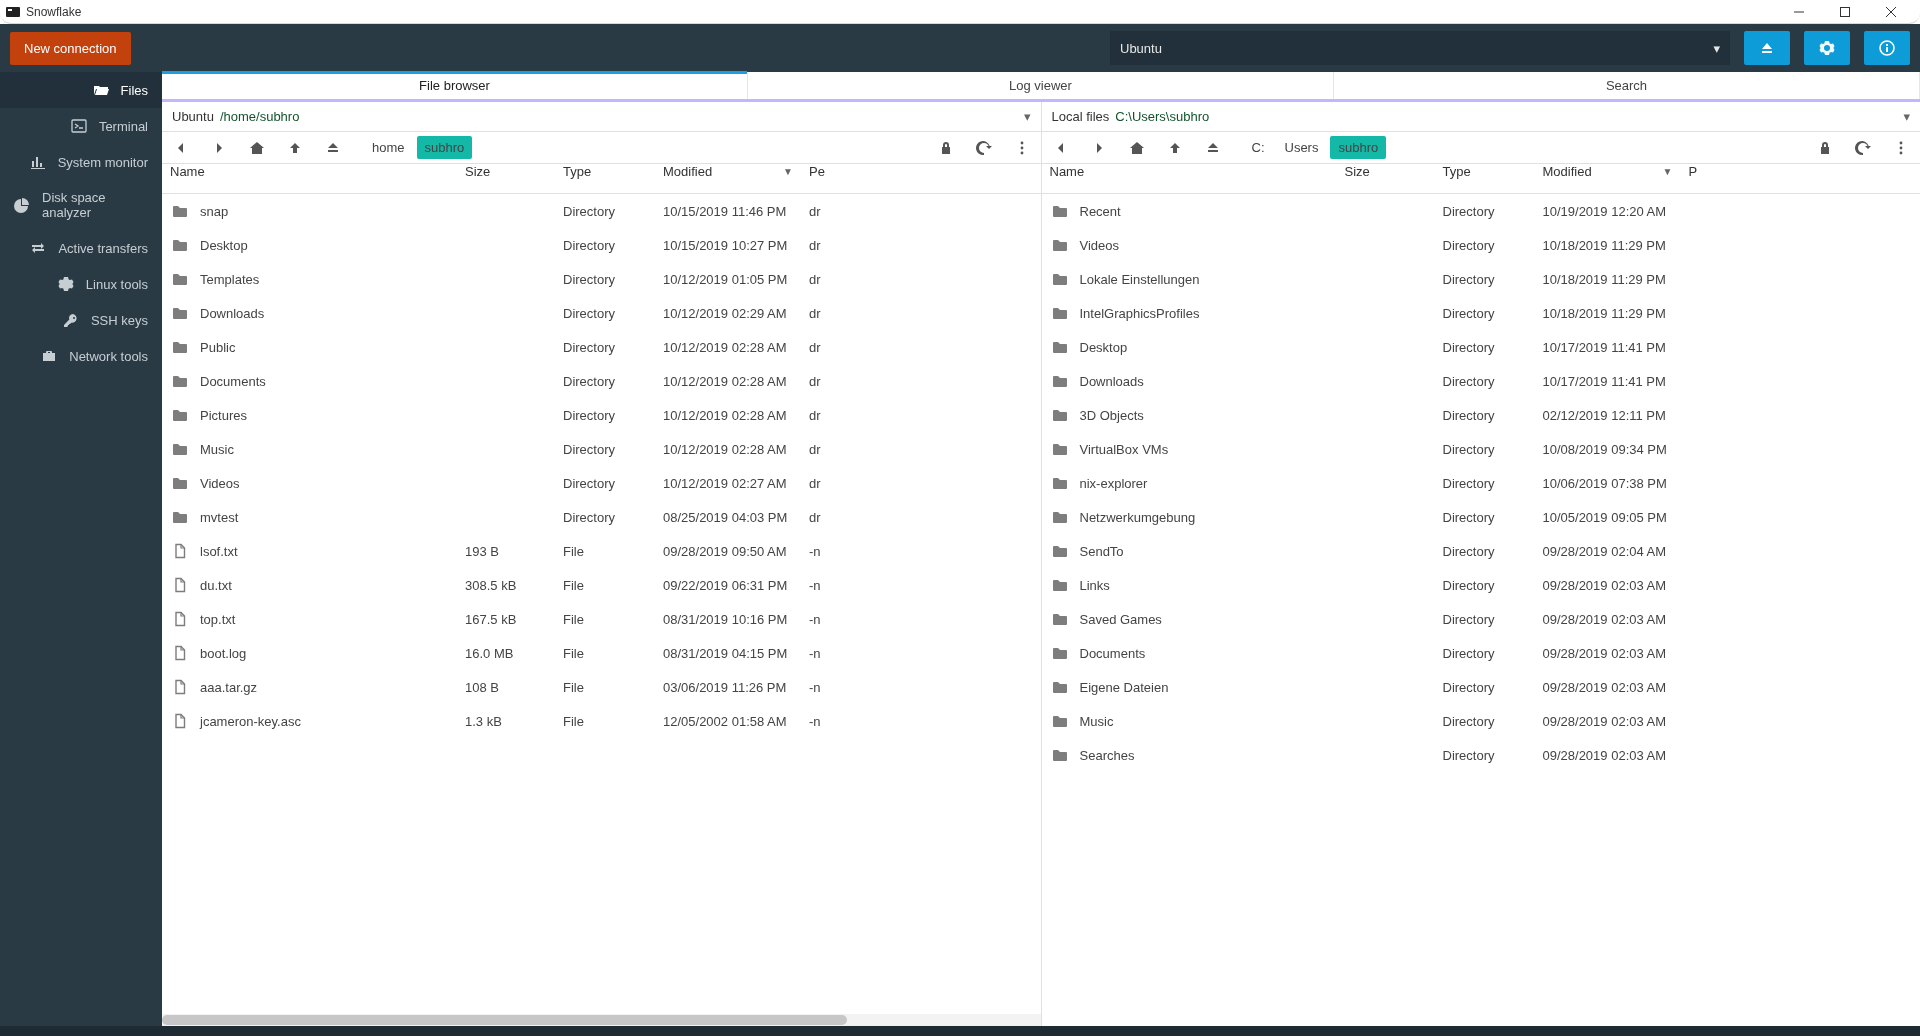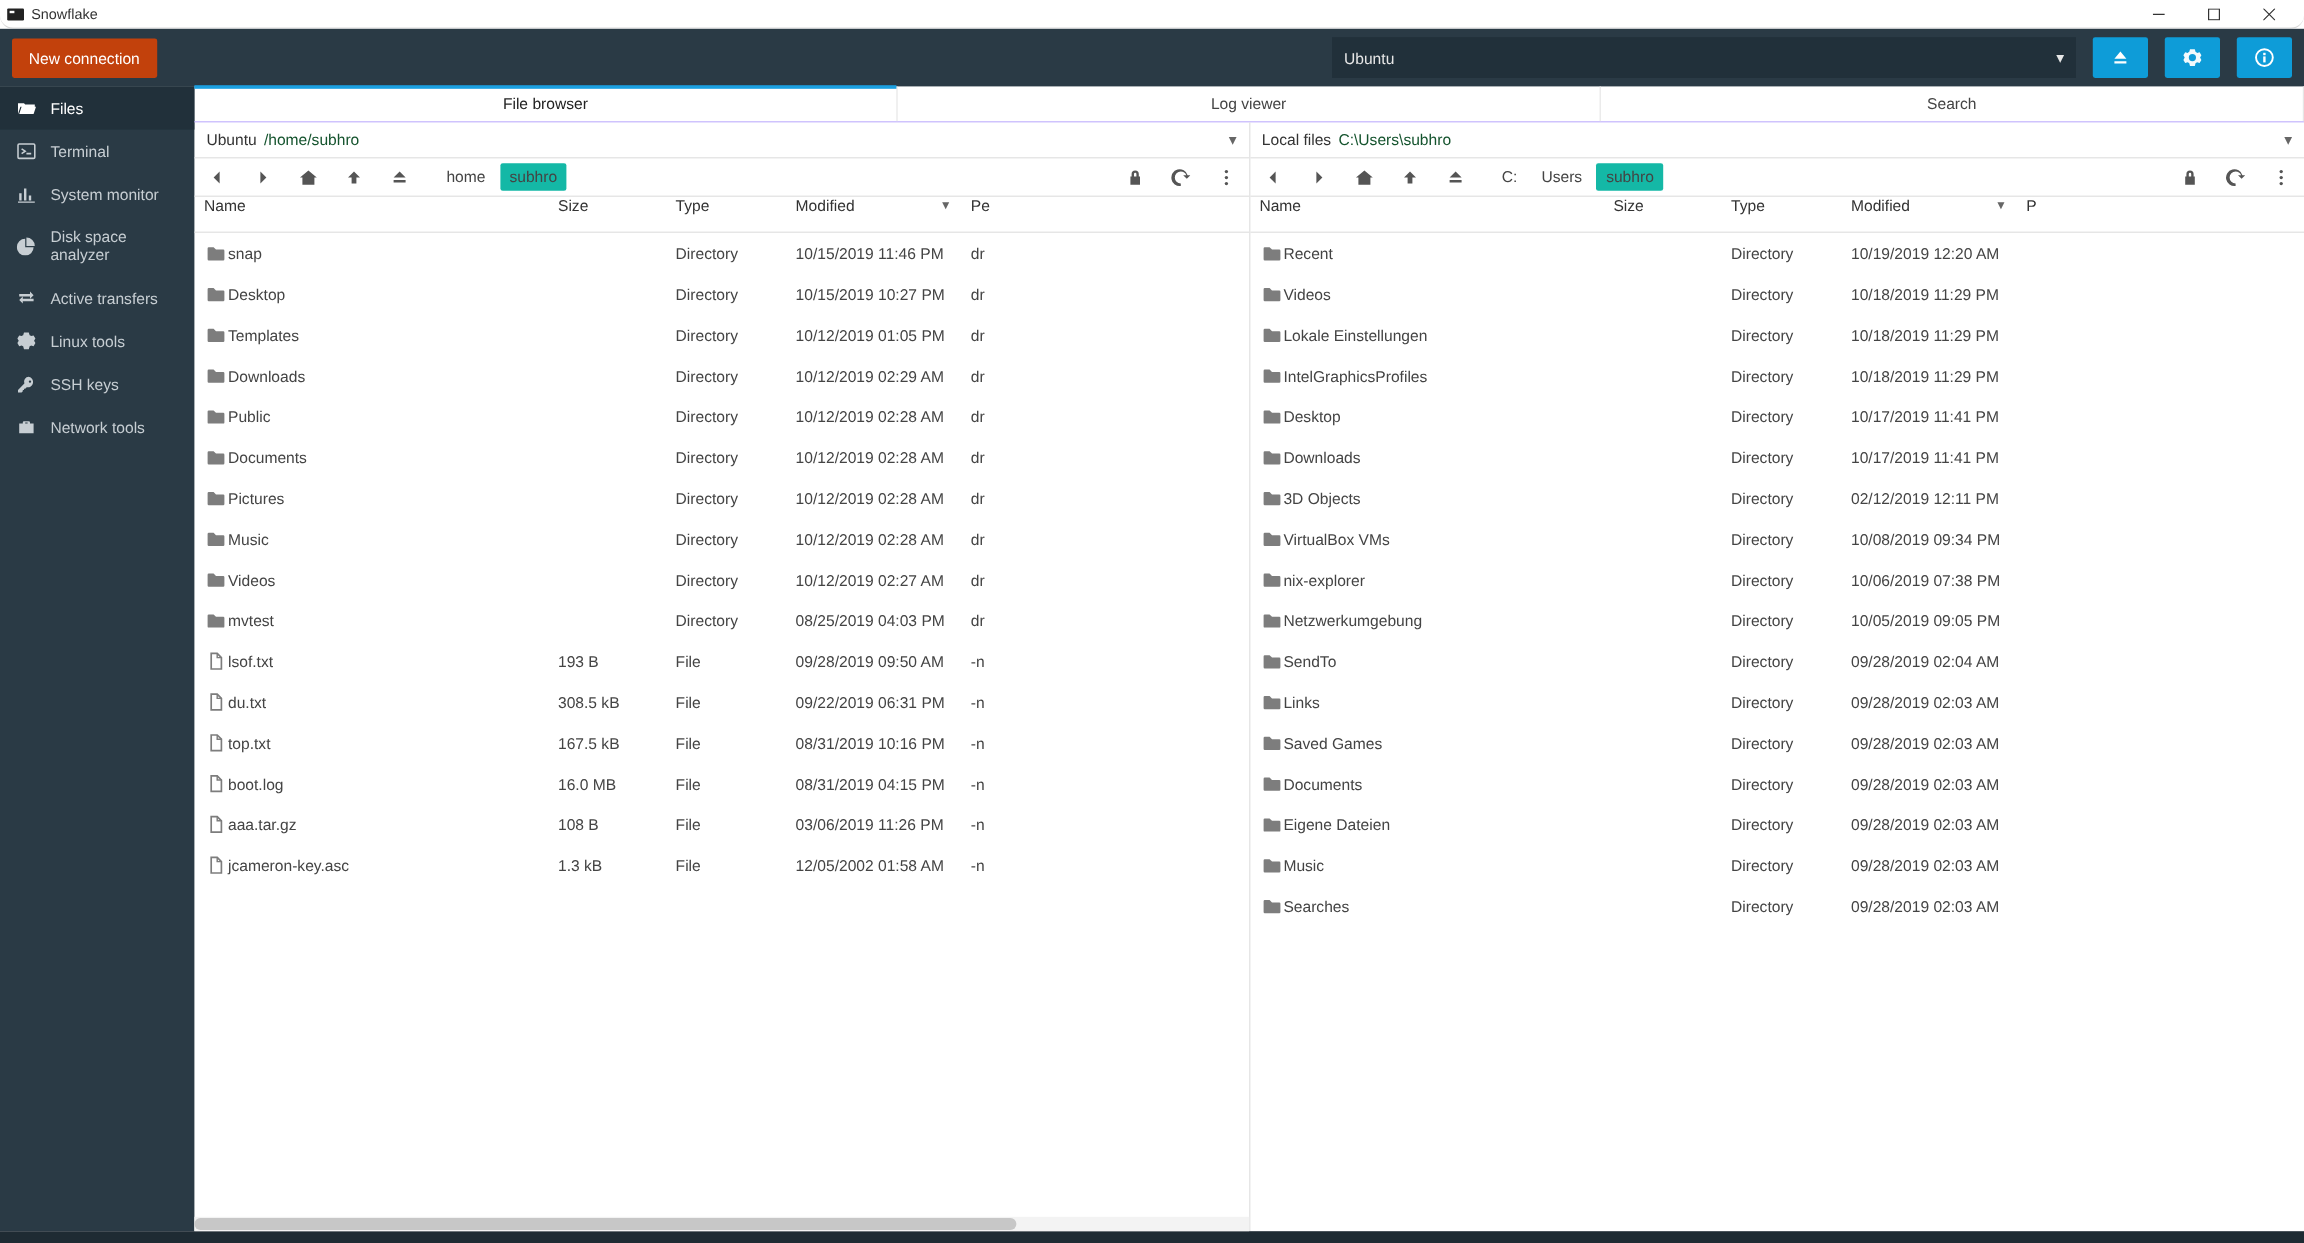--- a/index.html
+++ b/index.html
@@ -18,28 +18,28 @@
 .topbar { height: 48px; background: #2a3a45; display: flex; align-items: center; padding: 0 10px; gap: 10px; }
 .newconn { background: #c2410c; color: #fff; border: none; padding: 9px 14px; font-size: 13px; cursor: pointer; border-radius: 2px; }
 .topbar .spacer { flex: 1; }
 .conn-selector { display: flex; align-items: center; background: #21303a; color: #e7e7e7; height: 34px; padding: 0 10px; min-width: 620px; cursor: pointer; position: relative; }
 .conn-selector .caret { position: absolute; right: 10px; top: 50%; transform: translateY(-50%); }
 .iconbtn { width: 46px; height: 34px; background: #0e9cd8; display: flex; align-items: center; justify-content: center; color: #fff; cursor: pointer; margin-left: 4px; border-radius: 2px; }
 
 
 .body { flex: 1; display: flex; min-height: 0; }
 .sidebar { width: 162px; background: #2a3a45; color: #d0d6da; display: flex; flex-direction: column; }
-.side-item { display: flex; align-items: center; gap: 12px; padding: 10px 14px; cursor: pointer; font-size: 13px; color: #c7ced3; }
+.side-item { display: flex; align-items: center; gap: 12px; padding: 10px 14px; cursor: pointer; font-size: 13px; color: #c7ced3; justify-content: flex-end; }
 .side-item.active { background: #21303a; color: #fff; }
 .side-item .icon { width: 16px; display: flex; align-items: center; justify-content: center; }
 
 .main { flex: 1; display: flex; flex-direction: column; min-width: 0; }
 
 
-.tabs { height: 30px; display: flex; border-bottom: 1px solid #c4b5fd; }
+.tabs { height: 30px; display: flex; border-bottom: 3px solid #c4b5fd; }
 .tab { flex: 1; display: flex; align-items: center; justify-content: center; font-size: 13px; color: #444; cursor: pointer; position: relative; border-right: 1px solid #e6e6e6; }
 .tab.active::before { content: ""; position: absolute; top: -1px; left: 0; right: 0; height: 3px; background: #1a9fe0; }
 .tab.active { color: #222; }
 
 
 .panes { flex: 1; display: flex; min-height: 0; }
 .pane { flex: 1; display: flex; flex-direction: column; min-width: 0; border-right: 1px solid #e0e0e0; }
 .pane:last-child { border-right: none; }
 
 .pathbar { height: 30px; display: flex; align-items: center; padding: 0 10px; border-bottom: 1px solid #e0e0e0; font-size: 13px; color: #333; cursor: pointer; position: relative; }
@@ -59,21 +59,21 @@
 .col-name { flex: 0 0 295px; }
 .col-size { flex: 0 0 98px; }
 .col-type { flex: 0 0 100px; }
 .col-mod { flex: 0 0 146px; }
 .col-perm { flex: 0 0 30px; overflow: hidden; white-space: nowrap; }
 .sort-ind { margin-left: auto; font-size: 10px; color: #666; }
 
 .filelist { flex: 1; overflow-y: auto; overflow-x: auto; }
 .row { height: 34px; display: flex; align-items: center; font-size: 13px; color: #444; cursor: pointer; }
 .row .cell { padding: 0 8px; display: flex; align-items: center; white-space: nowrap; overflow: hidden; }
-.cell.col-name { }
+.cell.col-name { gap: 10px; }
 .file-icon { width: 20px; height: 18px; display: flex; align-items: center; justify-content: center; }
 
 .hsb { height: 12px; background: #f3f3f3; position: relative; }
 .hsb .thumb { position: absolute; top: 1px; height: 10px; background: #c7c7c7; border-radius: 5px; }
 
 .bottomstatus { height: 10px; background: #1e2b33; }
 
 svg { display: block; }
 </style>
 </head>

